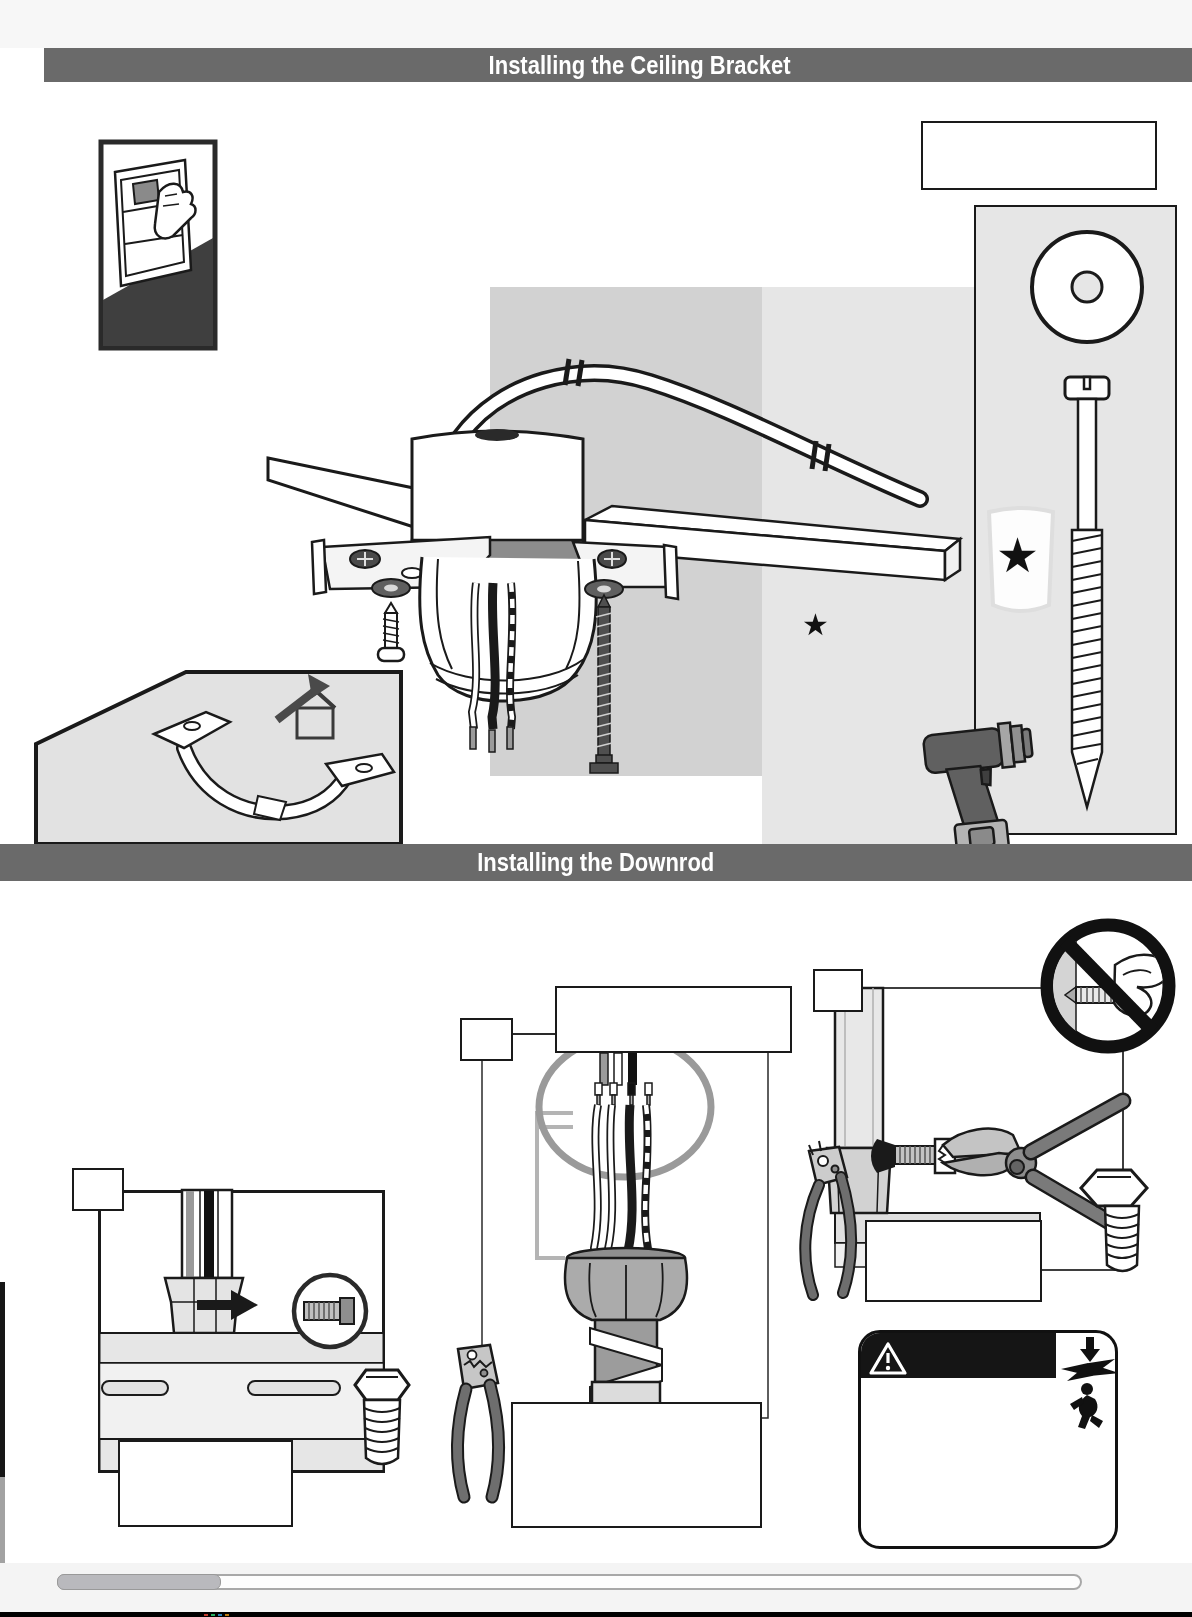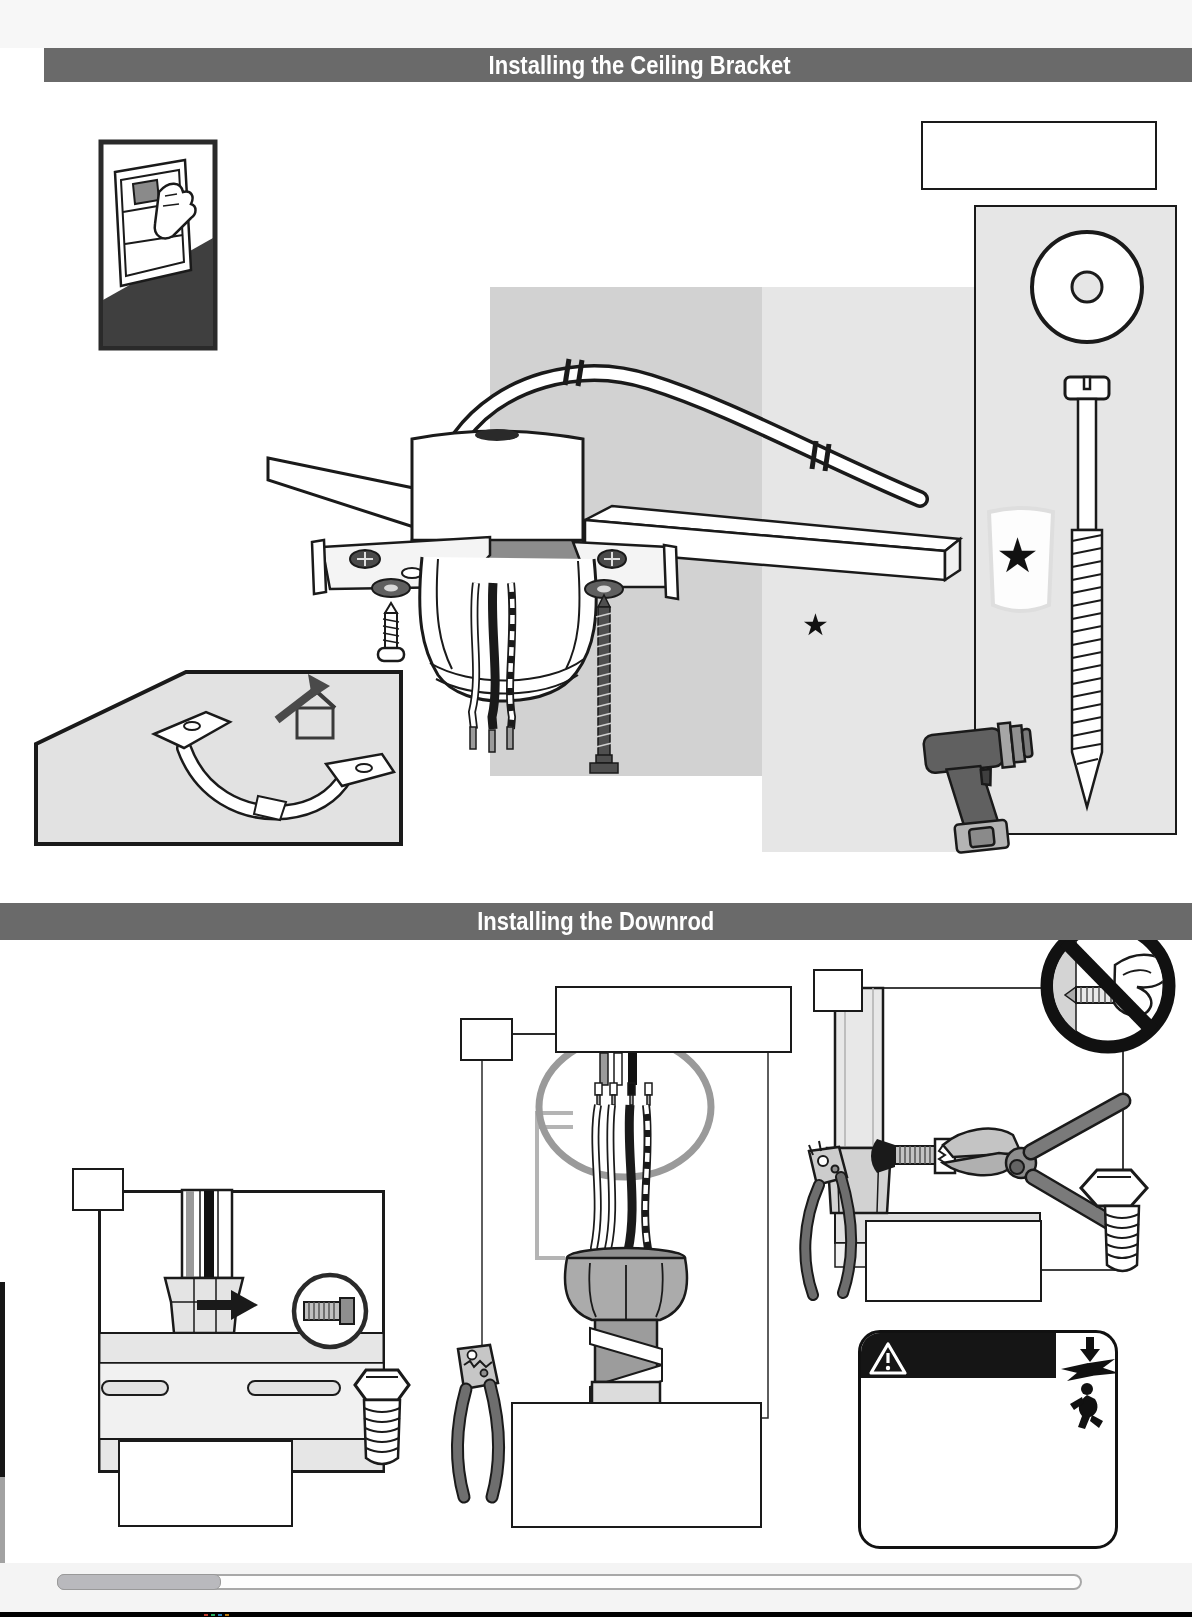--- a/index.html
+++ b/index.html
@@ -190,21 +190,21 @@
 
     <path d="M150,80 C166,124 206,148 252,144 C290,140 306,118 312,108" stroke="#1a1a1a" stroke-width="16" fill="none" stroke-linecap="round"></path>
     <path d="M150,80 C166,124 206,148 252,144 C290,140 306,118 312,108" stroke="#ffffff" stroke-width="11" fill="none" stroke-linecap="round"></path>
     <path d="M120,66 L172,44 L196,54 L150,80 Z" fill="#fff" stroke="#1a1a1a" stroke-width="2.5"></path>
     <ellipse cx="158" cy="58" rx="8" ry="4" fill="none" stroke="#1a1a1a" stroke-width="2"></ellipse>
     <path d="M292,96 L348,86 L360,104 L308,118 Z" fill="#fff" stroke="#1a1a1a" stroke-width="2.5"></path>
     <ellipse cx="330" cy="100" rx="8" ry="4" fill="none" stroke="#1a1a1a" stroke-width="2"></ellipse>
     <path d="M224,128 L252,134 L246,152 L220,146 Z" fill="#fff" stroke="#1a1a1a" stroke-width="2"></path>
   </svg>
 
-  <div class="abs hdr" style="top:903px;height:37px;">
+  <div class="abs hdr" style="top:844px;height:37px;">
     <span>Installing the Downrod</span>
   </div>
 
   <svg class="abs scene" style="left:98px;top:1186px;" width="322" height="300" viewBox="0 0 322 300">
     <rect x="1.5" y="5.5" width="284" height="280" fill="#fff" stroke="#1a1a1a" stroke-width="3"></rect>
 
     <rect x="84" y="4" width="50" height="88" fill="#fff" stroke="#1a1a1a" stroke-width="2.5"></rect>
     <rect x="88" y="5" width="8" height="86" fill="#9a9a9a"></rect>
     <rect x="106" y="5" width="10" height="86" fill="#111"></rect>
     <path d="M102,5 V91 M120,5 V91" stroke="#1a1a1a" stroke-width="1.5"></path>

